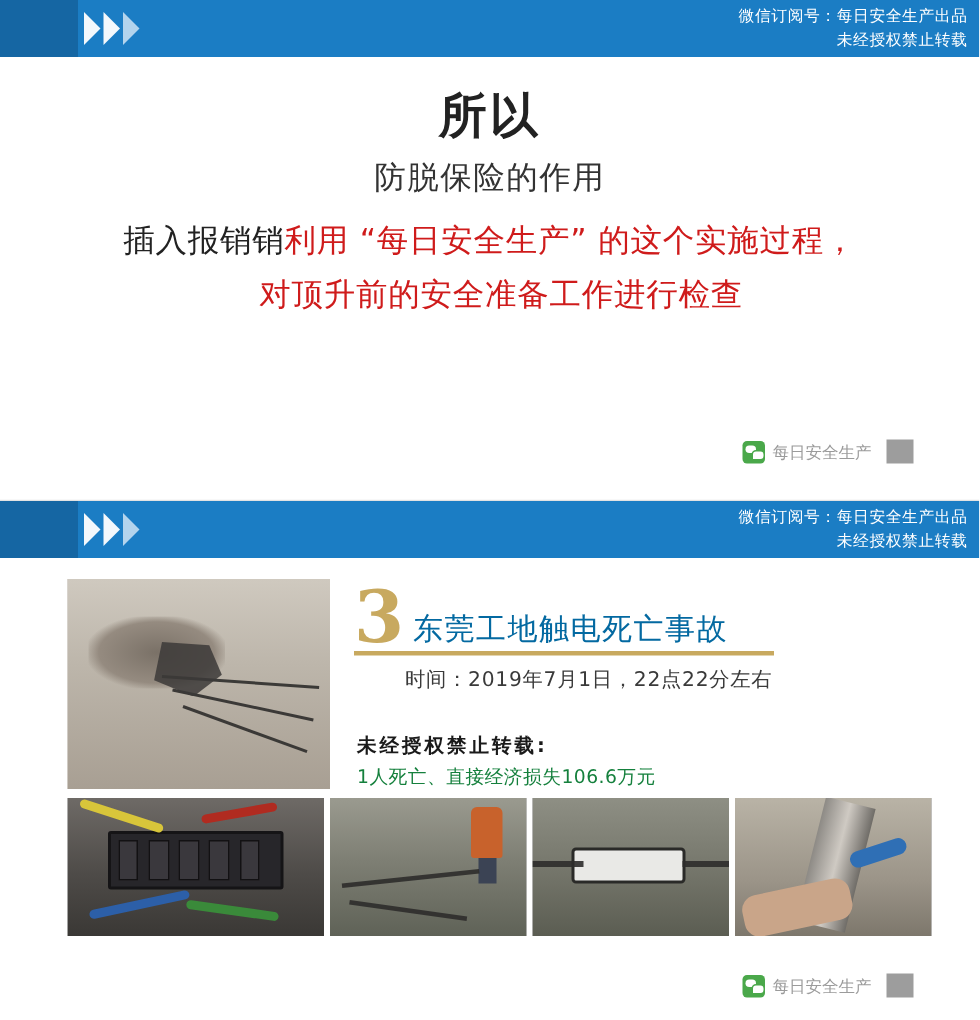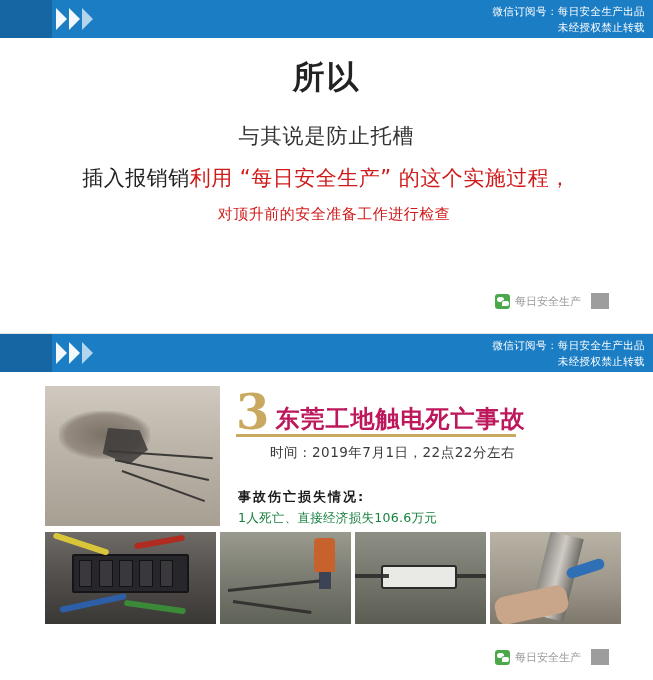--- a/index.html
+++ b/index.html
@@ -63,38 +63,37 @@
     height: 295px;
     background: #ffffff;
     padding-top: 18px;
     text-align: center;
   }
   .s1-title {
     font-size: 32px;
     font-weight: bold;
     color: #222222;
     letter-spacing: 2px;
-    margin-bottom: 18px;
   }
   .s1-line {
     font-size: 21px;
     color: #333333;
     line-height: 36px;
     letter-spacing: 1px;
   }
   .s1-red-wrap { margin-top: 6px; }
   .s1-red-1 {
     font-size: 21px;
     line-height: 36px;
     letter-spacing: 0.5px;
   }
   .s1-red-1 .blk { color: #222222; }
   .s1-red-1 .rd { color: #cf1b1b; }
   .s1-red-2 {
-    font-size: 15px;
+    font-size: 21px;
     line-height: 36px;
     color: #cf1b1b;
     letter-spacing: 0.5px;
     padding-left: 15px;
   }
 
   
   .chip {
     position: absolute;
     display: flex;
@@ -293,23 +292,23 @@
     gap: 6px;
   }
   .big-num {
     font-size: 48px;
     font-weight: bold;
     color: #c8a95f;
     line-height: 44px;
     font-family: "DejaVu Serif", "Liberation Serif", serif;
   }
   .s2-title {
-    font-size: 24px;
-    font-weight: bold;
-    color: #be185d;
+    font-size: 20px;
+    font-weight: normal;
+    color: #0369a1;
     line-height: 30px;
     letter-spacing: 1px;
   }
   .s2-underline {
     position: absolute;
     left: 236px; top: 62px;
     width: 280px; height: 3px;
     background: #c8a95f;
   }
   .s2-time {
@@ -355,21 +354,21 @@
       <span class="chev dim"></span>
     </div>
     <div class="band-right">
       <div>微信订阅号：每日安全生产出品</div>
       <div>未经授权禁止转载</div>
     </div>
   </div>
 
   <div class="slide1">
     <div class="s1-title">所以</div>
-    <div class="s1-line">与其说是防止托槽</div>
+    <div class="s1-line">防脱保险的作用</div>
     <div class="s1-red-wrap">
       <div class="s1-red-1">
         <span class="blk">插入报销销</span><span class="rd">利用 “每日安全生产” 的这个实施过程，</span>
       </div>
       <div class="s1-red-2">对顶升前的安全准备工作进行检查</div>
     </div>
 
     <div class="chip" style="right:72px; bottom:24px;">
       <span class="chip-logo"></span>
       <span>每日安全生产</span>
@@ -394,21 +393,21 @@
 
   <div class="slide2">
     <div class="s2-body">
 
       <div class="s2-heading">
         <span class="big-num">3</span>
         <span class="s2-title">东莞工地触电死亡事故</span>
       </div>
       <div class="s2-underline"></div>
       <div class="s2-time">时间：2019年7月1日，22点22分左右</div>
-      <div class="s2-sub">事故伤亡损失情况:</div>
+      <div class="s2-sub">未经授权禁止转载:</div>
       <div class="s2-desc">1人死亡、直接经济损失106.6万元</div>
 
       <div class="photo-main">
         <div class="img-floor">
           <span class="wire" style="left:40%; top:52%; width:55%; transform:rotate(12deg);"></span>
           <span class="wire" style="left:44%; top:60%; width:50%; transform:rotate(20deg);"></span>
           <span class="wire" style="left:36%; top:46%; width:60%; transform:rotate(4deg);"></span>
         </div>
       </div>
 

